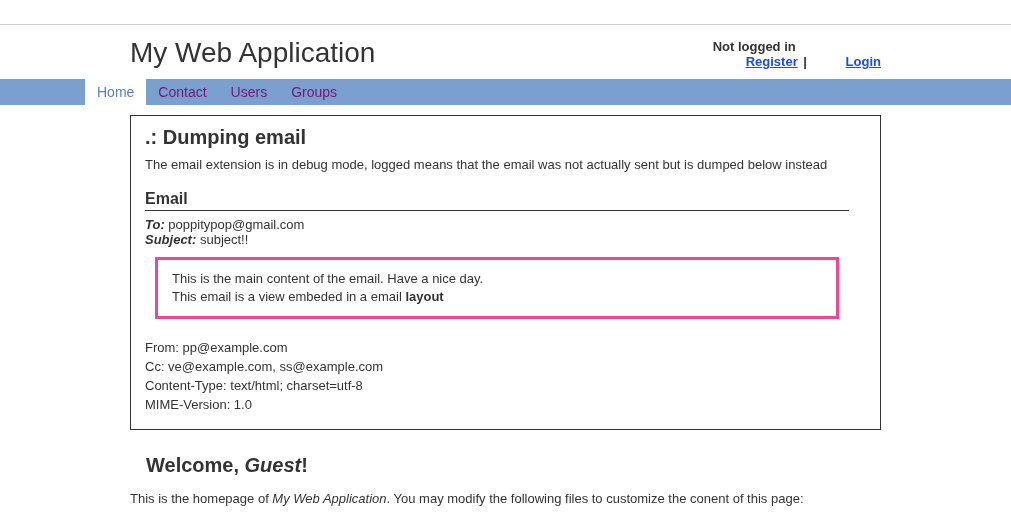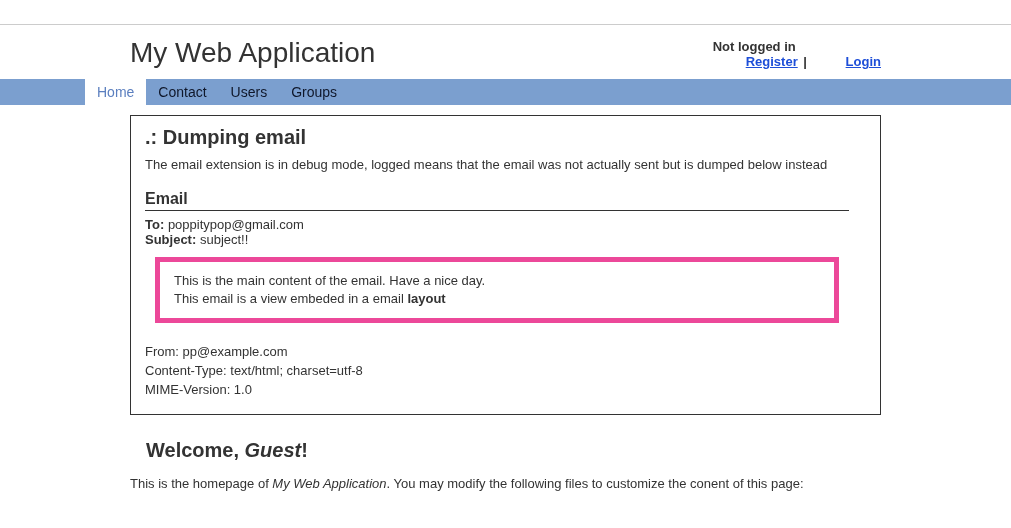--- a/index.html
+++ b/index.html
@@ -5,30 +5,30 @@
     * { box-sizing: border-box; margin: 0; padding: 0; }
     body { font-family: Arial, Helvetica, sans-serif; font-size: 14px; color: #333; background: #fff; }
     .page { width: 1011px; margin: 0 auto; }
     .topbar { border-top: 1px solid #ccc; height: 1px; margin-top: 24px; }
     .header { display: flex; justify-content: space-between; align-items: flex-start; padding: 12px 130px 10px 130px; }
     .header h1 { font-size: 28px; font-weight: normal; color: #333; }
     .user-box { text-align: left; font-size: 13px; padding-top: 2px; font-weight: bold; }
     .user-box a { color: #1d4ed8; text-decoration: underline; margin-left: 33px; }
     .user-box .sep { color: #333; margin: 0 2px; }
     .menubar { background: #7B9FCF; height: 26px; display: flex; align-items: stretch; padding-left: 85px; }
-    .menubar .item { color: #0f172a; padding: 0 12px; display: flex; align-items: center; cursor: pointer; font-size: 14px; text-decoration: none; }
+    .menubar .item { color: #701a75; padding: 0 12px; display: flex; align-items: center; cursor: pointer; font-size: 14px; text-decoration: none; }
     .menubar .item.active { background: #fff; color: #5B7FBF; }
     .content { padding: 10px 130px 20px 130px; }
     .dump-box { border: 1px solid #333; padding: 10px 31px 14px 14px; margin-bottom: 24px; }
     .dump-box h2 { font-size: 20px; font-weight: bold; margin-bottom: 8px; }
     .dump-box .desc { font-size: 13px; margin-bottom: 18px; }
     .dump-box h3 { font-size: 16px; font-weight: bold; border-bottom: 1px solid #333; padding-bottom: 2px; margin-bottom: 6px; }
     .email-meta { font-size: 13px; margin-bottom: 10px; }
-    .email-meta .row b { font-weight: bold; }
-    .email-body { border: 5px solid #ec4899; padding: 10px 14px; margin: 6px 10px 20px 10px; font-size: 13px; line-height: 1.4; }
+    .email-meta .row b { font-weight: bold; font-style: italic; }
+    .email-body { border: 3px solid #ec4899; padding: 10px 14px; margin: 6px 10px 20px 10px; font-size: 13px; line-height: 1.4; }
     .headers { font-size: 13px; line-height: 1.45; }
     .welcome { font-size: 20px; font-weight: bold; margin: 20px 0 14px 16px; }
     .homepage-desc { font-size: 13px; margin-bottom: 16px; }
     .homepage-desc .appname { font-style: italic; }
   </style>
 </head>
 <body>
 
 <div class="page">
   <div class="topbar"></div>
@@ -71,20 +71,21 @@
 
       <div class="email-body">
         <div>This is the main content of the email. Have a nice day.</div>
         <div>
           <span>This email is a view embeded in a email </span><b>layout</b>
         </div>
       </div>
 
       <div class="headers">
         <div>From: pp@example.com</div>
+        <div>Cc: ve@example.com, ss@example.com</div>
         <div>Content-Type: text/html; charset=utf-8</div>
         <div>MIME-Version: 1.0</div>
       </div>
     </div>
 
     <h2 class="welcome">
       <span>Welcome, </span><i>Guest</i><span>!</span>
     </h2>
 
     <p class="homepage-desc">

